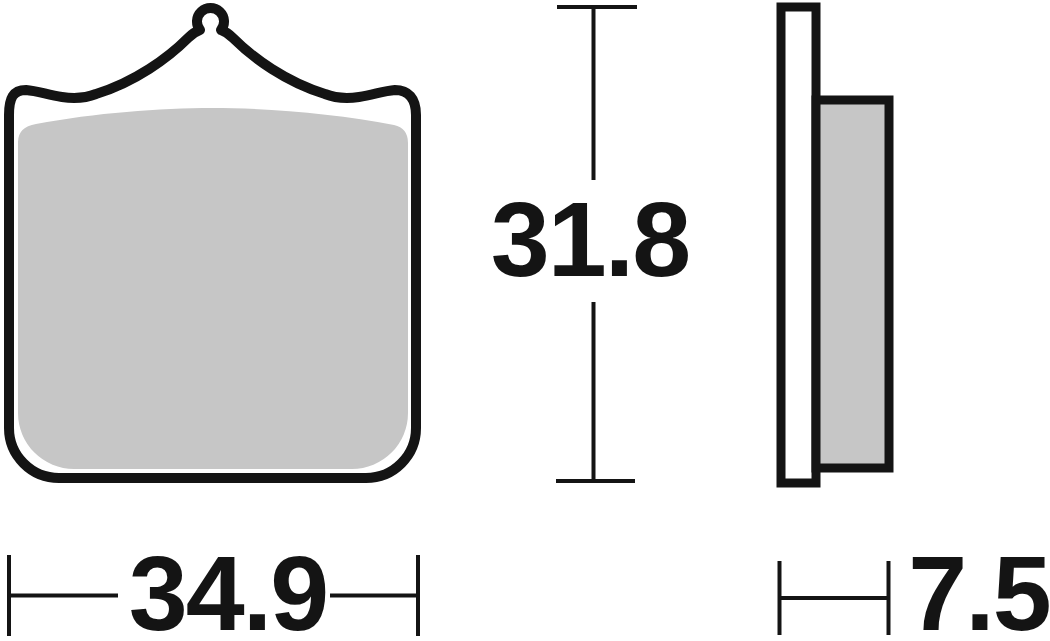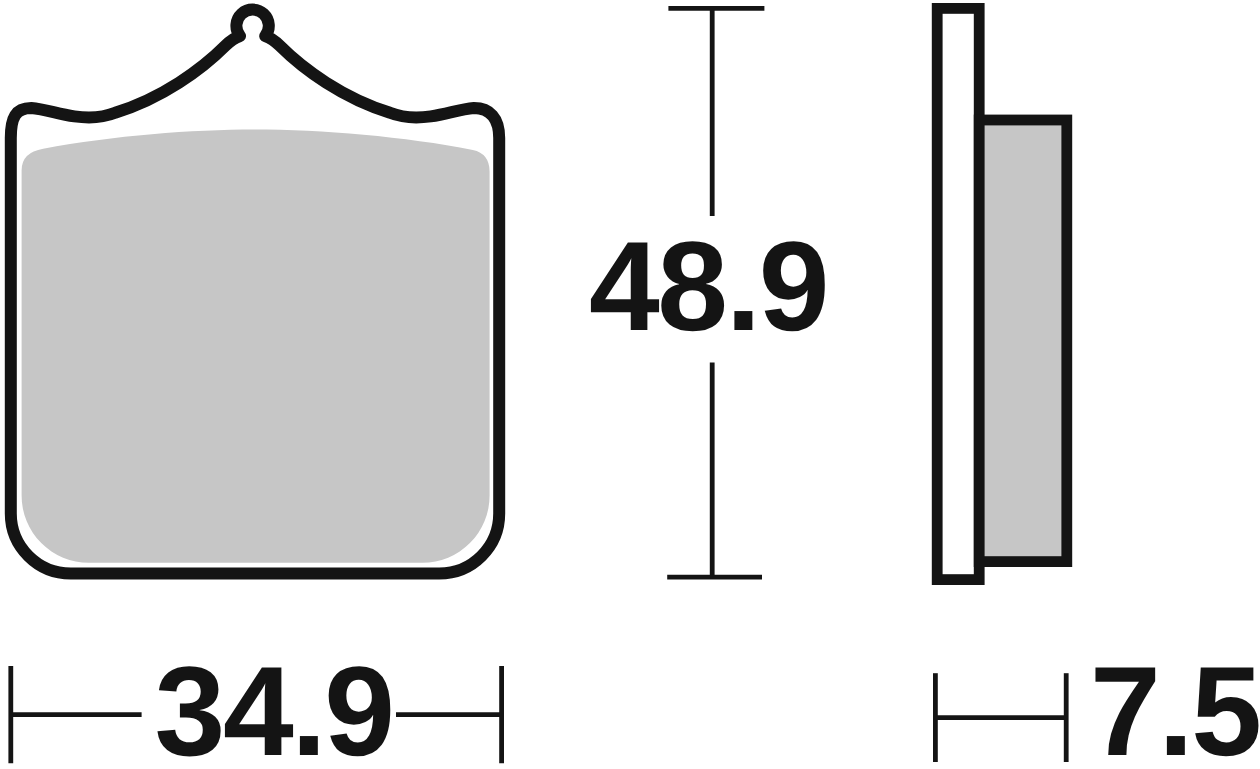--- a/index.html
+++ b/index.html
@@ -100,16 +100,16 @@
 
     <g stroke="#141414" stroke-width="4" fill="none">
       <line x1="779.5" y1="598" x2="888.5" y2="598"></line>
       <line x1="779.5" y1="561" x2="779.5" y2="635"></line>
       <line x1="888.5" y1="561" x2="888.5" y2="635"></line>
     </g>
   </svg>
 
   <div id="width-label" class="dim-label">34.9</div>
 
-  <div id="height-label" class="dim-label">48.9</div>
+  <div id="height-label" class="dim-label">31.8</div>
 
   <div id="thickness-label" class="dim-label">7.5</div>
 </div>
 
 </body></html>

